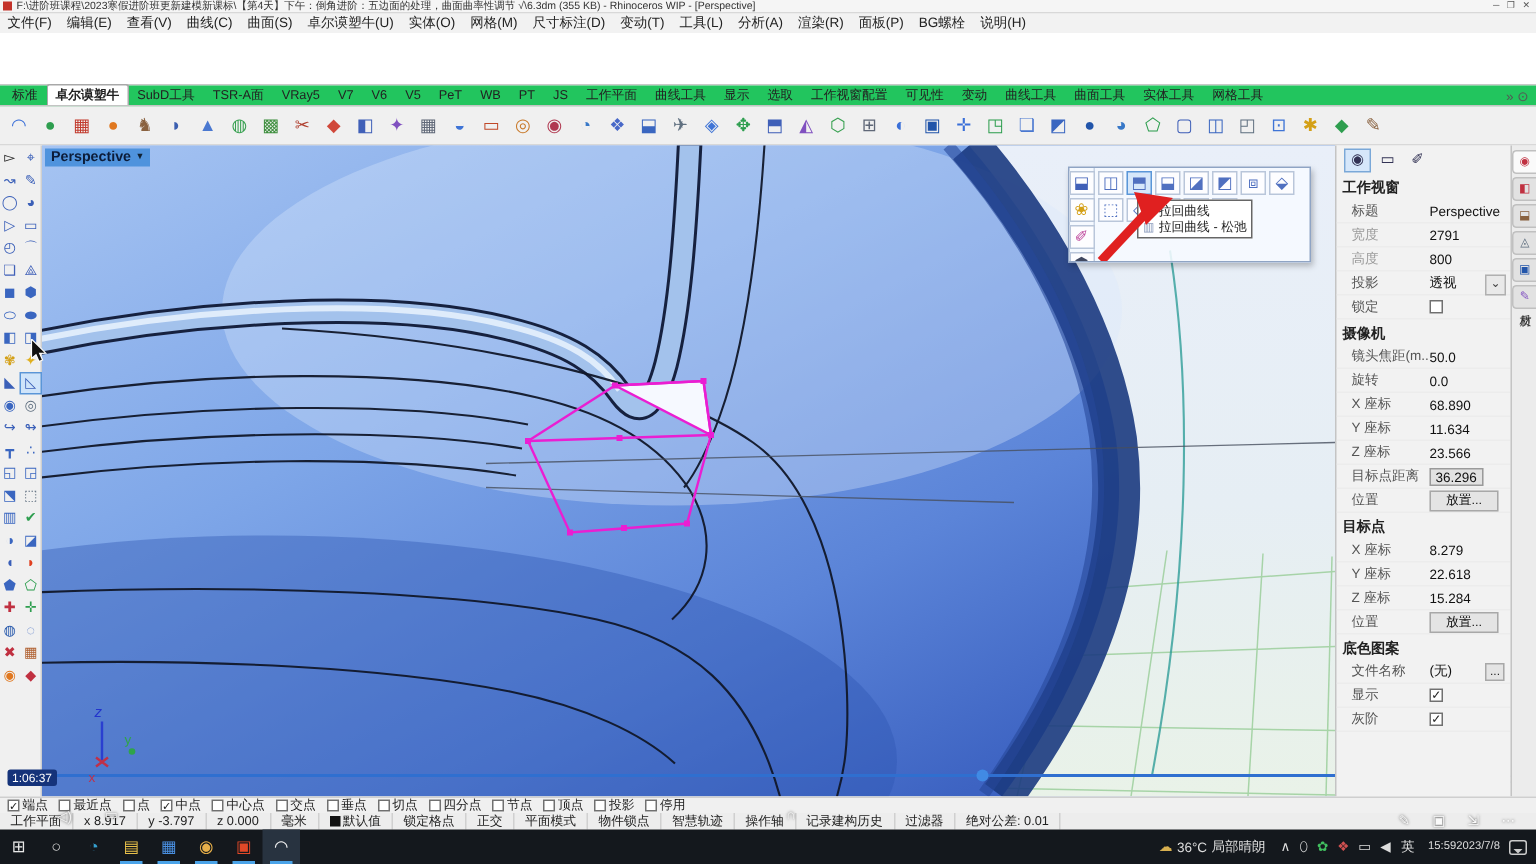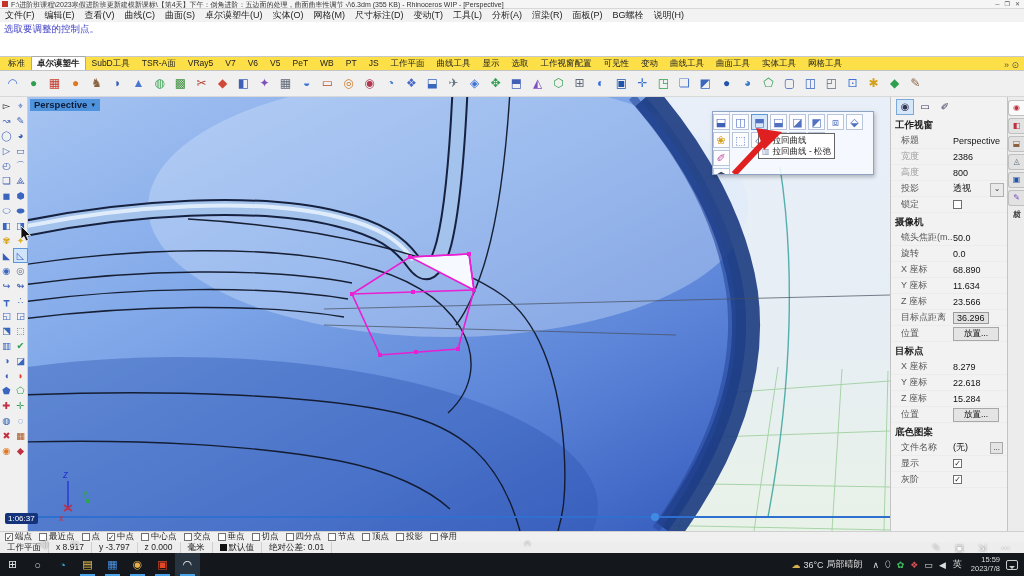--- a/index.html
+++ b/index.html
@@ -17,21 +17,21 @@
   #menubar{top:9px;left:0;width:1024px;height:13px;background:#f2f2f2;display:flex;font-size:9px}
   #menubar .mitem{padding:0 5px;line-height:13px;color:#222}
 
   
   #cmd{top:22px;left:0;width:1024px;height:35px;background:#ffffff;border-bottom:1px solid #c8c8c8;font-size:9.5px;color:#4040c8;padding:1px 4px}
   #cmd .cline{height:11px;line-height:11px;white-space:nowrap}
   #cmd .promptline{display:flex;align-items:center;height:11px;border-top:1px solid #ececec}
   #cmd .caret{width:1px;height:9px;background:#444;margin-left:2px}
 
   
-  #tabrow{top:57px;left:0;width:1024px;height:14px;background:#fde047;border-bottom:1px solid #c4c4c4;display:flex;align-items:flex-end;font-size:8.5px;padding:0 2px}
+  #tabrow{top:57px;left:0;width:1024px;height:14px;background:#22c55e;border-bottom:1px solid #c4c4c4;display:flex;align-items:flex-end;font-size:8.5px;padding:0 2px}
   .tab{padding:1px 5px;line-height:11px;color:#222;border:1px solid transparent;border-bottom:none;border-radius:2px 2px 0 0;white-space:nowrap}
   .tab.active{background:#fff;border-color:#a8a8a8;font-weight:bold}
   #tabrow .ovflw{margin-left:auto;color:#555;font-size:9px;padding-right:3px}
 
   
   #toolbar{top:71px;left:0;width:1024px;height:26px;background:#f0f0f0;border-bottom:1px solid #d8d8d8;display:flex;align-items:center;gap:4px;padding:0 4px;overflow:hidden}
   .ticon{width:17px;height:17px;flex:none;font-size:12px;line-height:17px;text-align:center}
 
   
   #lefttools{top:97px;left:0;width:28px;height:434px;background:#f0f0f0;border-right:1px solid #cfcfcf;display:grid;grid-template-columns:13px 13px;justify-content:center;align-content:start;gap:2px 1px;padding-top:2px}
@@ -95,21 +95,21 @@
   .ovicon{position:absolute;color:#f2f2f2;text-shadow:0 0 2px #333;font-size:9px;z-index:5}
 
   
   #taskbar{top:553px;left:0;width:1024px;height:23px;background:#14181d;display:flex;align-items:center;color:#ddd}
   .tbapp{width:25px;height:23px;display:flex;align-items:center;justify-content:center;font-size:11px;position:relative;flex:none}
   .tbapp.running::after{content:"";position:absolute;bottom:0;left:5px;right:5px;height:2px;background:#4aa3e8}
   .tbapp.active{background:#283340}
   #weather{margin-left:auto;display:flex;align-items:center;gap:3px;font-size:9px;color:#ddd;padding:0 6px}
   #tray{display:flex;align-items:center;gap:6px;font-size:9px;padding:0 4px}
   #lang{font-size:9px;padding:0 3px}
-  #clock{display:flex;flex-direction:column;align-items:flex-end;font-size:7.5px;line-height:8.5px;padding:0 6px}
+  #clock{display:flex;flex-direction:row;align-items:flex-end;font-size:7.5px;line-height:8.5px;padding:0 6px}
   #bubble{width:12px;height:10px;border:1px solid #ccc;border-radius:2px;margin-right:6px;position:relative}
   #bubble::after{content:"";position:absolute;left:2px;bottom:-3px;border:3px solid transparent;border-top-color:#ccc}
 
   
   #cursor{top:226px;left:20px;z-index:9}
 </style>
 </head>
 <body>
 
 <div id="titlebar" class="abs">
@@ -136,21 +136,20 @@
     <span class="mitem">变动(T)</span>
     <span class="mitem">工具(L)</span>
     <span class="mitem">分析(A)</span>
     <span class="mitem">渲染(R)</span>
     <span class="mitem">面板(P)</span>
     <span class="mitem">BG螺栓</span>
     <span class="mitem">说明(H)</span>
   </div>
 
 <div id="cmd" class="abs">
-  <div class="cline">选取要调整的控制点。</div>
 </div>
 
 <div id="tabrow" class="abs">
   <div style="display:flex;align-items:flex-end">
 
   <span class="tab">标准</span>
       <span class="tab active">卓尔谟塑牛</span>
       <span class="tab">SubD工具</span>
       <span class="tab">TSR-A面</span>
       <span class="tab">VRay5</span>
@@ -419,21 +418,21 @@
     </div>
   <div class="psec">工作视窗</div>
   <div>
 
   <div class="prow">
         <span class="plabel">标题</span>
         <span class="pval">Perspective</span>
       </div>
       <div class="prow dim">
         <span class="plabel">宽度</span>
-        <span class="pval">2386</span>
+        <span class="pval">2791</span>
       </div>
       <div class="prow dim">
         <span class="plabel">高度</span>
         <span class="pval">800</span>
       </div>
       <div class="prow t-select">
         <span class="plabel">投影</span>
         <span class="pval">透视</span>
       </div>
       <div class="prow t-checkbox">
@@ -596,20 +595,31 @@
     </span>
   </div>
 
 <div id="status" class="abs">
   <span class="cell">工作平面</span>
   <span class="cell">x 8.917</span>
   <span class="cell">y -3.797</span>
   <span class="cell">z 0.000</span>
   <span class="cell">毫米</span>
   <span class="cell"><span class="sw"></span><span>默认值</span></span>
+  <span style="display:flex">
+
+  <span class="cell">锁定格点</span>
+      <span class="cell">正交</span>
+      <span class="cell">平面模式</span>
+      <span class="cell">物件锁点</span>
+      <span class="cell">智慧轨迹</span>
+      <span class="cell">操作轴</span>
+      <span class="cell">记录建构历史</span>
+      <span class="cell">过滤器</span>
+    </span>
   <span class="cell">绝对公差: 0.01</span>
   <span class="annot">
 
   <span>✎</span>
       <span>▣</span>
       <span>⇲</span>
       <span>⋯</span>
     </span>
 </div>
 <span class="ovicon" style="left:38px;top:539px">◁)</span>

